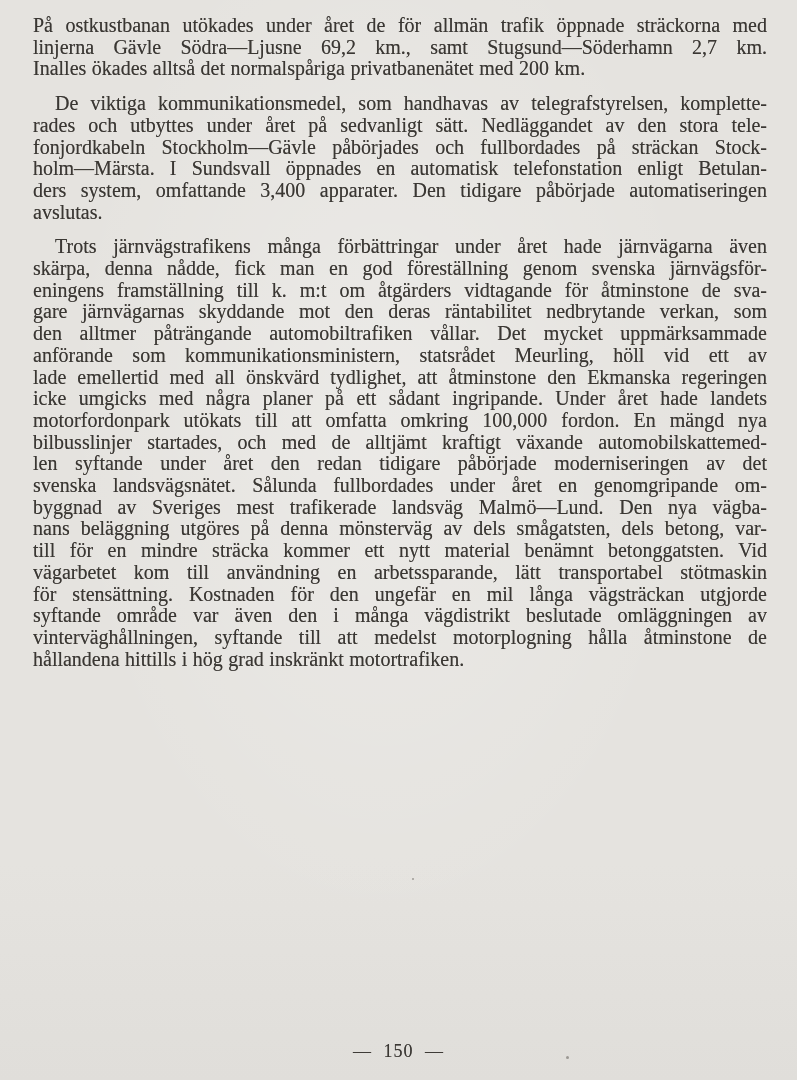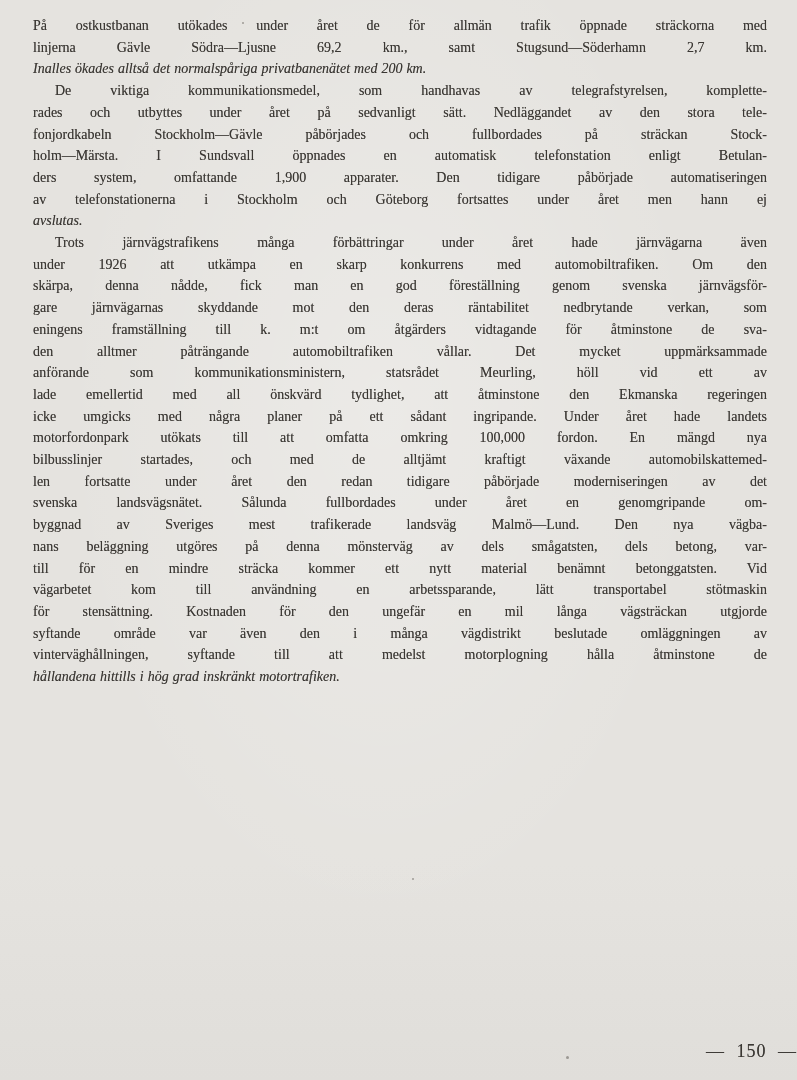--- a/index.html
+++ b/index.html
@@ -22,39 +22,39 @@
     background-color: var(--paper, #e5e3df);
     font-family: "Liberation Serif", "DejaVu Serif", serif;
     color: var(--ink, #3a3733);
     overflow: hidden;
   }
   .text-block {
     position: absolute;
     left: 33px;
     top: 15px;
     width: 734px;
-    font-size: 14px;
+    font-size: 20px;
     line-height: 21.7px;
     text-shadow: 0 0 0.6px rgba(58, 55, 51, 0.55);
   }
   .para { margin: 0; }
-  .para + .para { }
+  .para + .para { margin-top: 13px; }
   .line {
     text-align: justify;
     text-align-last: justify;
     word-spacing: 0.5px;
   }
-  .line.last { text-align-last: left; font-style: italic; }
+  .line.last { text-align-last: left; }
   .line.first-indent { text-indent: 22px; }
   .page-number {
     position: absolute;
     top: 1040px;
     left: 0;
     width: 100%;
-    text-align: right;
+    text-align: center;
     font-size: 18px;
     line-height: 22px;
     letter-spacing: 1px;
     word-spacing: 6px;
     text-shadow: 0 0 0.6px rgba(58, 55, 51, 0.5);
   }
   .speck {
     position: absolute;
     border-radius: 50%;
     background: rgba(70, 66, 60, 0.45);
@@ -71,37 +71,35 @@
       <div class="para">
         <div class="line">På ostkustbanan utökades under året de för allmän trafik öppnade sträckorna med</div>
         <div class="line">linjerna Gävle Södra—Ljusne 69,2 km., samt Stugsund—Söderhamn 2,7 km.</div>
         <div class="line last">Inalles ökades alltså det normalspåriga privatbanenätet med 200 km.</div>
       </div>
       <div class="para">
         <div class="line first-indent">De viktiga kommunikationsmedel, som handhavas av telegrafstyrelsen, komplette-</div>
         <div class="line">rades och utbyttes under året på sedvanligt sätt.  Nedläggandet av den stora tele-</div>
         <div class="line">fonjordkabeln Stockholm—Gävle påbörjades och fullbordades på sträckan Stock-</div>
         <div class="line">holm—Märsta.  I Sundsvall öppnades en automatisk telefonstation enligt Betulan-</div>
-        <div class="line">ders system, omfattande 1,900 apparater.  Den tidigare påbörjade automatiseringen</div>
-        <div class="line">av telefonstationerna i Stockholm och Göteborg fortsattes under året men hann ej</div>
+        <div class="line">ders system, omfattande 3,400 apparater.  Den tidigare påbörjade automatiseringen</div>
         <div class="line last">avslutas.</div>
       </div>
       <div class="para">
         <div class="line first-indent">Trots järnvägstrafikens många förbättringar under året hade järnvägarna även</div>
-        <div class="line">under 1926 att utkämpa en skarp konkurrens med automobiltrafiken.  Om den</div>
         <div class="line">skärpa, denna nådde, fick man en god föreställning genom svenska järnvägsför-</div>
+        <div class="line">eningens framställning till k. m:t om åtgärders vidtagande för åtminstone de sva-</div>
         <div class="line">gare järnvägarnas skyddande mot den deras räntabilitet nedbrytande verkan, som</div>
-        <div class="line">eningens framställning till k. m:t om åtgärders vidtagande för åtminstone de sva-</div>
         <div class="line">den alltmer påträngande automobiltrafiken vållar.  Det mycket uppmärksammade</div>
         <div class="line">anförande som kommunikationsministern, statsrådet Meurling, höll vid ett av</div>
         <div class="line">lade emellertid med all önskvärd tydlighet, att åtminstone den Ekmanska regeringen</div>
         <div class="line">icke umgicks med några planer på ett sådant ingripande.  Under året hade landets</div>
         <div class="line">motorfordonpark utökats till att omfatta omkring 100,000 fordon.  En mängd nya</div>
         <div class="line">bilbusslinjer startades, och med de alltjämt kraftigt växande automobilskattemed-</div>
-        <div class="line">len fortsatte under året den redan tidigare påbörjade moderniseringen av det</div>
+        <div class="line">len syftande under året den redan tidigare påbörjade moderniseringen av det</div>
         <div class="line">svenska landsvägsnätet.  Sålunda fullbordades under året en genomgripande om-</div>
         <div class="line">byggnad av Sveriges mest trafikerade landsväg Malmö—Lund.  Den nya vägba-</div>
         <div class="line">nans beläggning utgöres på denna mönsterväg av dels smågatsten, dels betong, var-</div>
         <div class="line">till för en mindre sträcka kommer ett nytt material benämnt betonggatsten.  Vid</div>
         <div class="line">vägarbetet kom till användning en arbetssparande, lätt transportabel stötmaskin</div>
         <div class="line">för stensättning.  Kostnaden för den ungefär en mil långa vägsträckan utgjorde</div>
         <div class="line">syftande område var även den i många vägdistrikt beslutade omläggningen av</div>
         <div class="line">vinterväghållningen, syftande till att medelst motorplogning hålla åtminstone de</div>
         <div class="line last">hållandena hittills i hög grad inskränkt motortrafiken.</div>
       </div>

